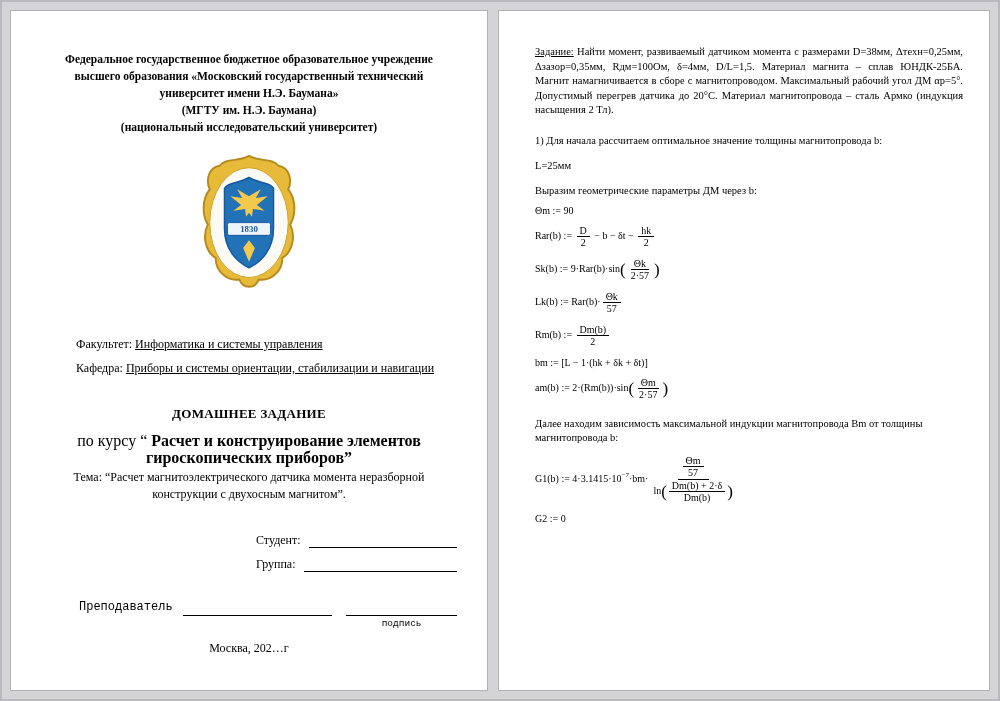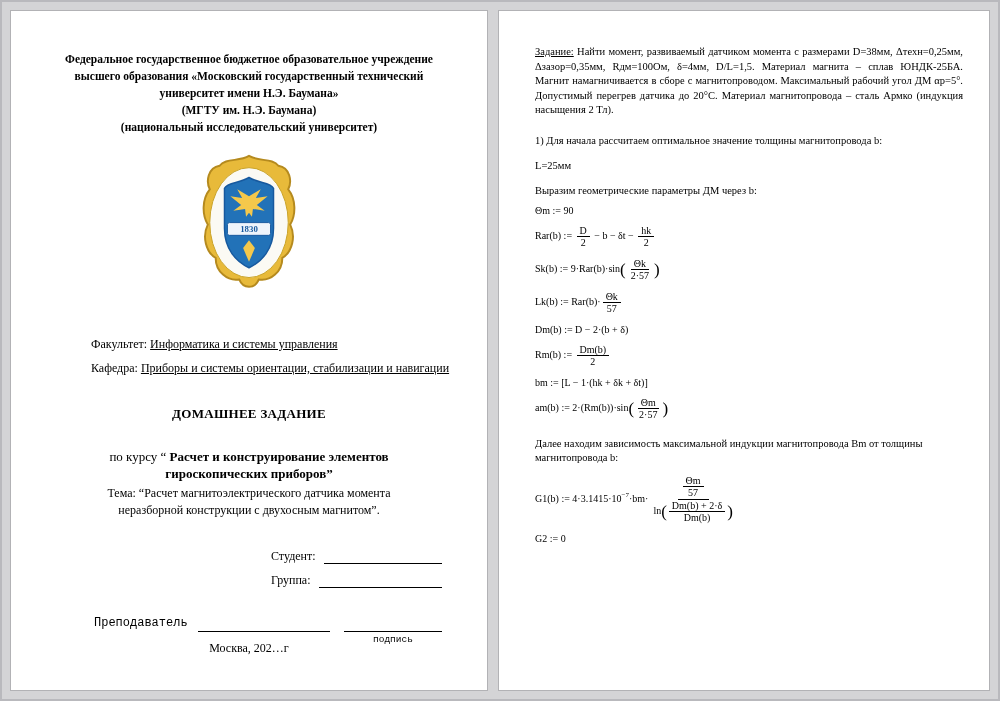--- a/index.html
+++ b/index.html
@@ -9,31 +9,31 @@
     font-family:"Liberation Serif", serif;
     color:#000;
     overflow:hidden;
     position:relative;
   }
   .frame { position:absolute; inset:0; border:2px solid #b9b9bd; pointer-events:none; }
   .page {
     position:absolute; top:10px; height:681px;
     background:#fff; border:1px solid #b2b2b5;
   }
-  .page-left  { left:10px;  width:478px; padding:0 45px; }
+  .page-left  { left:10px;  width:478px; padding:0 30px; }
   .page-right { left:498px; width:492px; padding:34px 26px 0 36px; }
 
   
   .header { margin-top:40px; text-align:center; font-weight:bold; font-size:11.5px; line-height:17px; }
   .emblem-wrap { margin-top:16px; text-align:center; }
   .info-block { margin-top:24px; }
   .info-line { margin-left:35px; font-size:12px; line-height:24px; white-space:nowrap; }
   .uline { text-decoration:underline; }
   .hw-title { margin-top:26px; text-align:center; font-weight:bold; font-size:13px; letter-spacing:0.3px; }
-  .course { margin-top:26px; text-align:center; font-size:13px; line-height:17px; padding:0 36px; }
+  .course { margin-top:10px; text-align:center; font-size:16px; line-height:17px; padding:0 36px; }
   .course b { font-weight:bold; }
   .theme { margin-top:3px; text-align:center; font-size:12px; line-height:17px; padding:0 26px; }
   .fill-row { display:flex; align-items:flex-end; margin-left:215px; font-size:12px; height:21px; }
   .fill-row .label { white-space:nowrap; }
   .fill-row .blank { flex:1; border-bottom:1px solid #000; margin-left:8px; height:16px; }
   .student-block { margin-top:24px; }
   .fill-row + .fill-row { margin-top:3px; }
   .teacher-row { display:flex; margin-left:38px; margin-top:28px; font-size:12px;font-family:Liberation Mono, monospace; }
   .teacher-row .label { white-space:nowrap; }
   .teacher-row .blank1 { flex:1.35; border-bottom:1px solid #000; margin-left:10px; height:16px; }
@@ -127,21 +127,20 @@
 
   <div class="plain-line">L=25мм</div>
 
   <div class="plain-line">Выразим геометрические параметры ДМ через b:</div>
 
   <section class="formula-block">
       <div class="formula"><span>Θm := 90</span></div>
       <div class="formula"><span>Rar(b) := </span><span class="frac"><span class="num"><span>D</span></span><span class="den"><span>2</span></span></span><span> − b − δt − </span><span class="frac"><span class="num"><span>hk</span></span><span class="den"><span>2</span></span></span></div>
       <div class="formula"><span>Sk(b) := 9·Rar(b)·sin</span><span class="bigparen">(</span><span class="frac"><span class="num"><span>Θk</span></span><span class="den"><span>2·57</span></span></span><span class="bigparen">)</span></div>
       <div class="formula"><span>Lk(b) := Rar(b)·</span><span class="frac"><span class="num"><span>Θk</span></span><span class="den"><span>57</span></span></span></div>
-      <div class="formula"><span>Dm(b) := D − 2·(b + δ)</span></div>
       <div class="formula"><span>Rm(b) := </span><span class="frac"><span class="num"><span>Dm(b)</span></span><span class="den"><span>2</span></span></span></div>
       <div class="formula"><span>bm := [L − 1·(hk + δk + δt)]</span></div>
       <div class="formula"><span>am(b) := 2·(Rm(b))·sin</span><span class="bigparen">(</span><span class="frac"><span class="num"><span>Θm</span></span><span class="den"><span>2·57</span></span></span><span class="bigparen">)</span></div>
     </section>
 
   <p class="intro-par">Далее находим зависимость максимальной индукции магнитопровода Bm от толщины магнитопровода b:</p>
 
   <section class="formula-block">
       <div class="formula"><span>G1(b) := 4·3.1415·10</span><sup>−7</sup><span>·bm·</span><span class="frac"><span class="num"><span class="frac"><span class="num"><span>Θm</span></span><span class="den"><span>57</span></span></span></span><span class="den"><span>ln</span><span class="bigparen">(</span><span class="frac"><span class="num"><span>Dm(b) + 2·δ</span></span><span class="den"><span>Dm(b)</span></span></span><span class="bigparen">)</span></span></span></div>
       <div class="formula"><span>G2 := 0</span></div>

